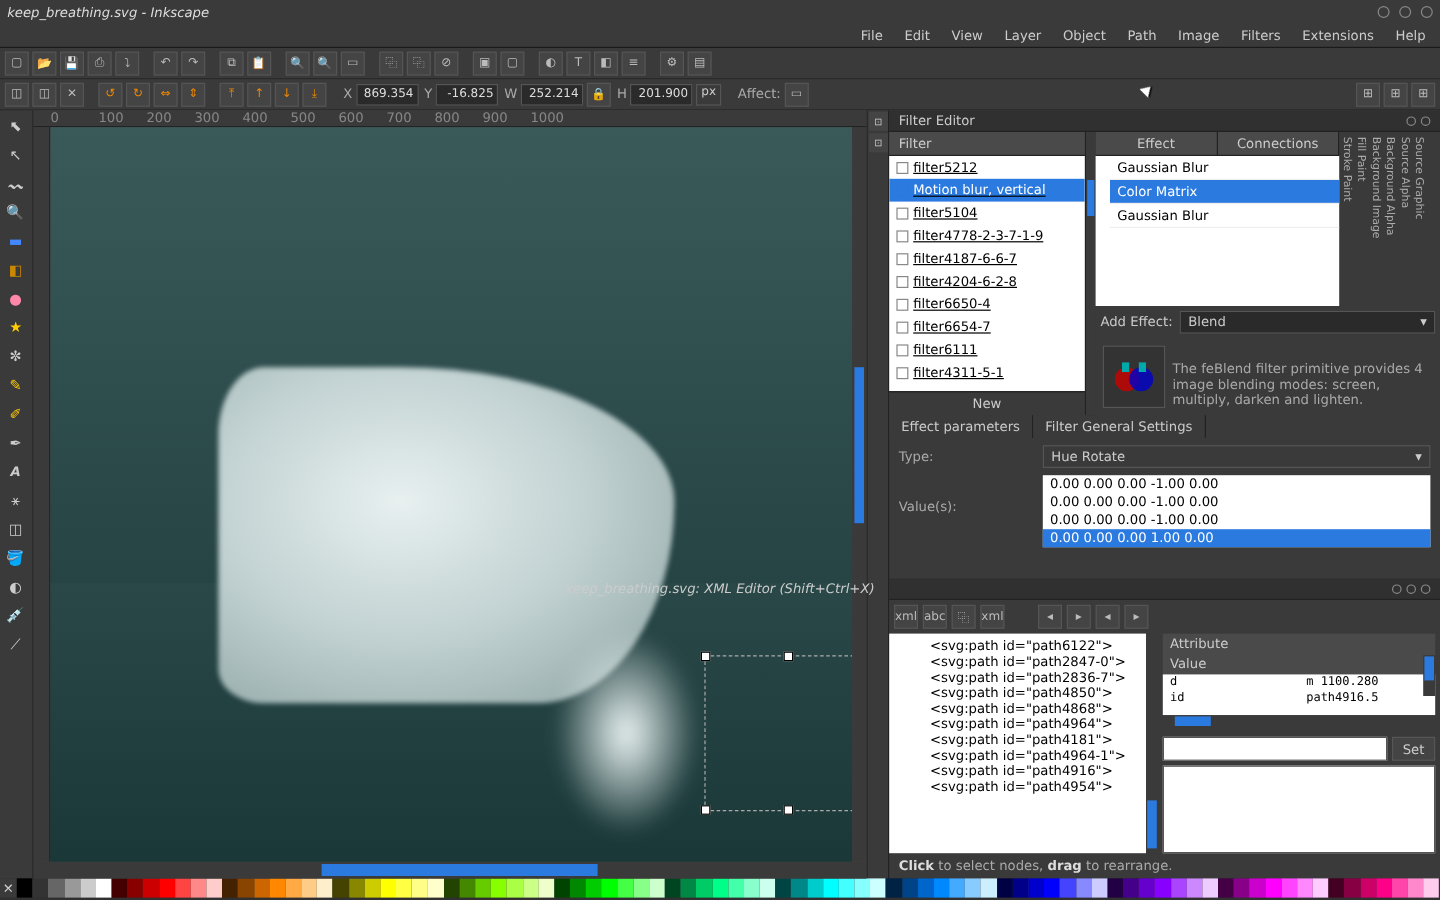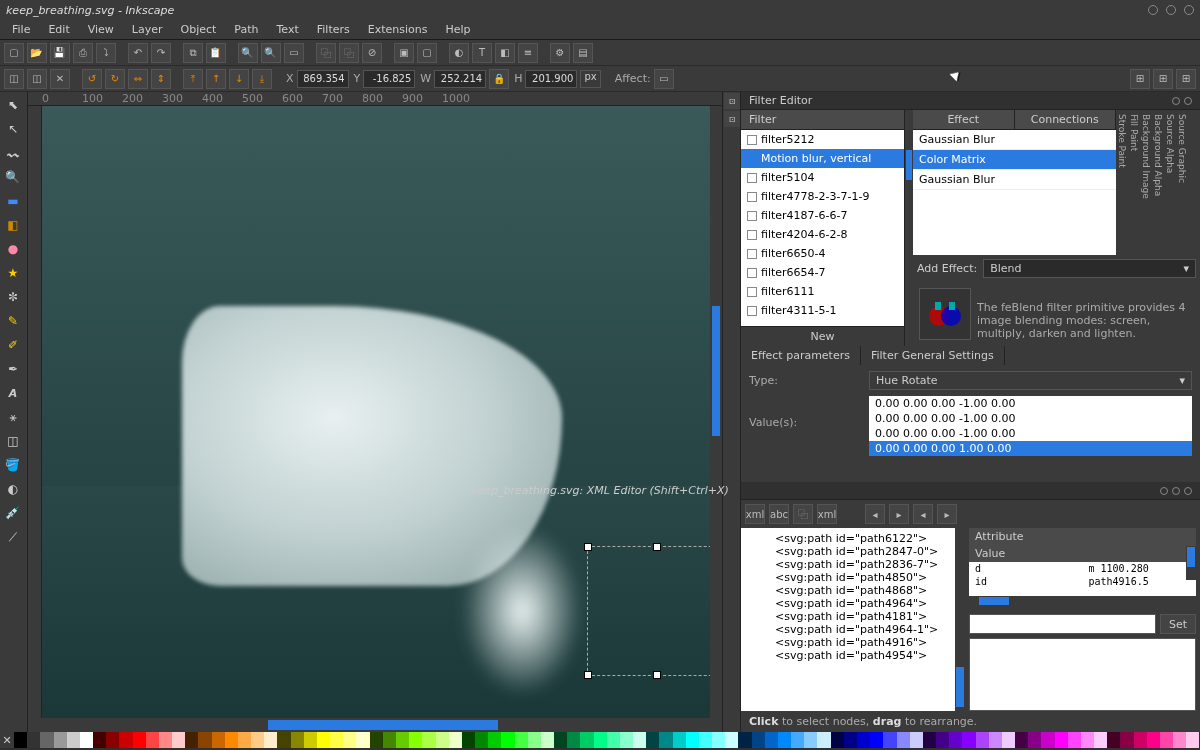--- a/index.html
+++ b/index.html
@@ -5,21 +5,21 @@
 * { margin: 0; padding: 0; box-sizing: border-box; font-family: "DejaVu Sans", Arial, sans-serif; font-size: 11px; }
 body { background: #2e2e2e; color: #ccc; width: 1200px; height: 750px; overflow: hidden; position: relative; }
 
 
 .titlebar { height: 20px; background: #3a3a3a; display: flex; align-items: center; padding: 0 6px; justify-content: space-between; }
 .titlebar-title { font-style: italic; color: #ddd; }
 .titlebar-btns { display: flex; gap: 8px; }
 .circ { width: 10px; height: 10px; border: 1px solid #888; border-radius: 50%; }
 
 
-.menubar { height: 20px; background: #3a3a3a; display: flex; align-items: center; padding: 0 4px; gap: 2px; border-bottom: 1px solid #1a1a1a; }
+.menubar { height: 20px; background: #3a3a3a; display: flex; align-items: center; padding: 0 4px; gap: 2px; border-bottom: 1px solid #1a1a1a; justify-content: flex-end; }
 .menubar span { padding: 2px 8px; }
 
 
 .toolbar { height: 26px; background: #3a3a3a; display: flex; align-items: center; padding: 0 4px; gap: 3px; border-bottom: 1px solid #2a2a2a; }
 .tbtn { width: 20px; height: 20px; background: #444; border: 1px solid #555; display: flex; align-items: center; justify-content: center; font-size: 10px; color: #bbb; }
 .tsep { width: 6px; }
 .coord-label { color: #aaa; margin-left: 2px; }
 .coord-input { width: 52px; height: 18px; background: #2a2a2a; border: 1px solid #555; color: #ddd; padding: 0 3px; text-align: right; font-size: 10px; }
 .unit-sel { height: 18px; background: #3a3a3a; border: 1px solid #555; color: #ccc; padding: 0 3px; font-size: 10px; }
 
@@ -54,34 +54,34 @@
 .panels { width: 460px; background: #3a3a3a; display: flex; flex-direction: column; border-left: 1px solid #222; }
 .panel-title { height: 18px; background: #303030; padding: 2px 8px; color: #ccc; border-bottom: 1px solid #222; display: flex; align-items: center; justify-content: space-between; }
 .panel-title .pdots { display: flex; gap: 4px; }
 .pdot { width: 8px; height: 8px; border: 1px solid #888; border-radius: 50%; }
 
 
 .filter-editor { display: flex; flex-direction: column; height: 372px; }
 .fe-top { display: flex; height: 236px; }
 .fe-filterlist { width: 164px; border-right: 1px solid #222; display: flex; flex-direction: column; }
 .fe-col-head { background: #4a4a4a; padding: 3px 8px; border-bottom: 1px solid #222; }
-.fe-list { flex: 1; background: #fff; color: #000; overflow: auto; }
+.fe-list { flex: 1; background: #fff; color: #000; overflow: auto; text-decoration: underline; }
 .fe-item { padding: 3px 6px; display: flex; align-items: center; gap: 4px; }
 .fe-item.sel { background: #2a7ae0; color: #fff; }
 .fe-check { width: 10px; height: 10px; border: 1px solid #888; display: inline-block; }
 .fe-check.on { background: #2a7ae0; border-color: #2a7ae0; }
 .fe-new { text-align: center; padding: 3px; background: #3a3a3a; border-top: 1px solid #222; }
 
 .fe-right { flex: 1; display: flex; flex-direction: column; }
 .fe-effects { display: flex; height: 160px; }
 .fe-eff-left { flex: 1; display: flex; flex-direction: column; }
 .fe-eff-heads { display: flex; }
 .fe-eff-heads > div { flex: 1; background: #4a4a4a; padding: 3px 8px; border-bottom: 1px solid #222; border-right: 1px solid #222; text-align: center; }
 .fe-eff-list { flex: 1; background: #fff; color: #000; position: relative; }
-.fe-eff-item { padding: 3px 6px; border-bottom: 1px solid #eee; }
+.fe-eff-item { padding: 3px 6px; border-bottom: 1px solid #eee; margin-left: 12px; }
 .fe-eff-item.sel { background: #2a7ae0; color: #fff; }
 .fe-vert-labels { width: 84px; background: #3a3a3a; display: flex; }
 .fe-vlabel { writing-mode: vertical-rl; font-size: 9px; padding: 4px 1px; color: #aaa; }
 
 .fe-add { display: flex; align-items: center; padding: 4px; gap: 6px; background: #3a3a3a; }
 .fe-add-sel { flex: 1; background: #2a2a2a; border: 1px solid #555; padding: 2px 6px; display: flex; justify-content: space-between; }
 .fe-desc { display: flex; padding: 6px; gap: 6px; background: #3a3a3a; font-size: 10px; color: #aaa; align-items: flex-end; }
 .fe-desc-icon { width: 52px; height: 52px; background: #333; border: 1px solid #555; display: flex; align-items: center; justify-content: center; }
 .fe-desc-icon svg { width: 40px; height: 40px; }
 
@@ -136,21 +136,21 @@
   </div>
 </div>
 
 <div class="menubar" id="menubar">
     <span>File</span>
     <span>Edit</span>
     <span>View</span>
     <span>Layer</span>
     <span>Object</span>
     <span>Path</span>
-    <span>Text</span>
+    <span>Image</span>
     <span>Filters</span>
     <span>Extensions</span>
     <span>Help</span>
   </div>
 
 <div class="toolbar">
   <div class="tbtn">▢</div>
   <div class="tbtn">📂</div>
   <div class="tbtn">💾</div>
   <div class="tbtn">⎙</div>

